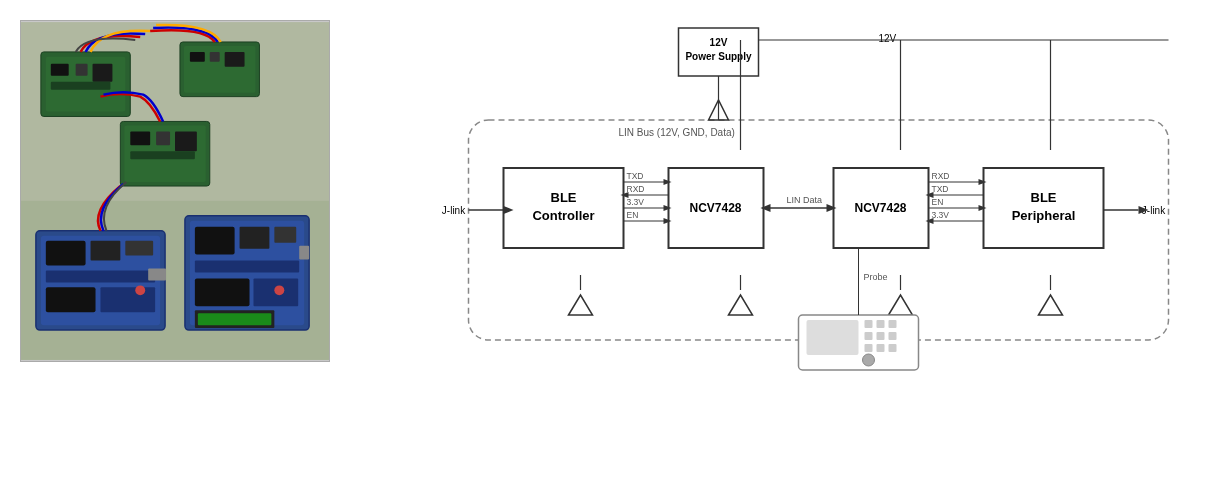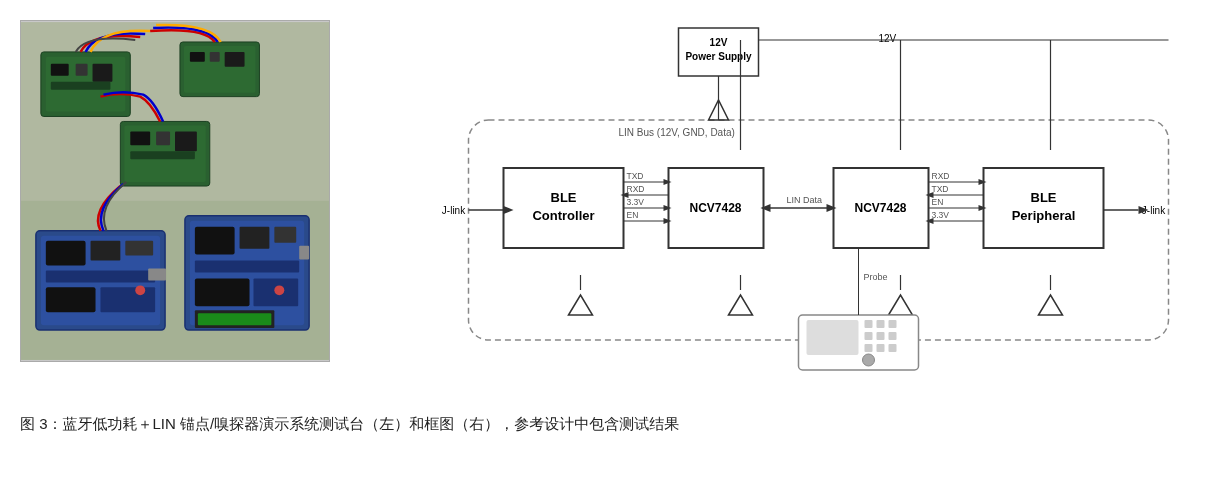--- a/index.html
+++ b/index.html
@@ -250,16 +250,13 @@
         <circle cx="510" cy="340" r="6" fill="#aaa" stroke="#888" stroke-width="1"></circle>
 
         <line x1="500" y1="295" x2="500" y2="228" stroke="#333" stroke-width="1"></line>
 
         <polygon points="350,100 360,80 370,100" fill="none" stroke="#333" stroke-width="1.5"></polygon>
 
       </svg>
     </div>
   </div>
 
-  <div class="caption">
-    <span>图 3：蓝牙低功耗＋LIN 锚点/嗅探器演示系统测试台（左）和框图（右），参考设计中包含测试结果</span>
-  </div>
 </div>
 
 </body></html>

